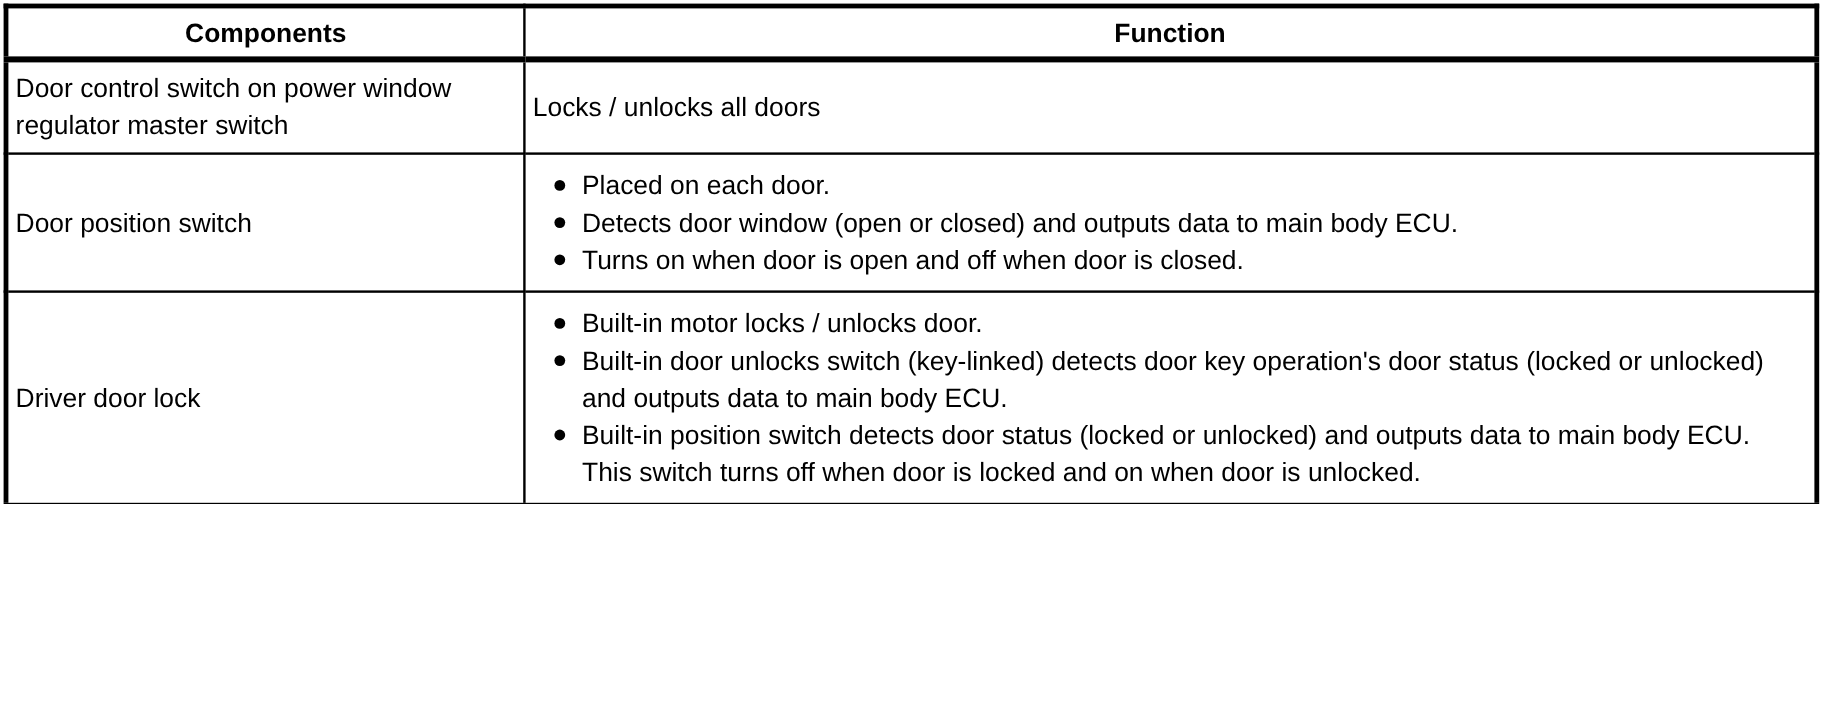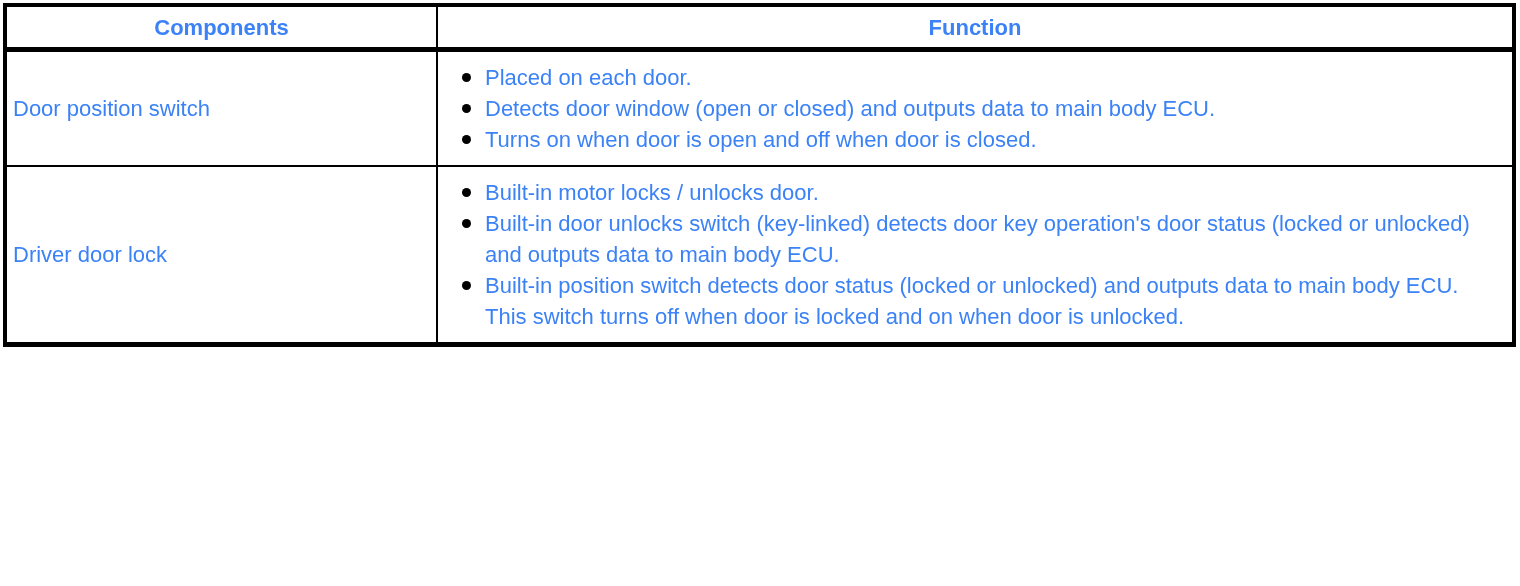--- a/index.html
+++ b/index.html
@@ -2,21 +2,21 @@
 <html><head>
 <meta charset="utf-8">
 <style>
   html, body { margin: 0; padding: 0; background: #ffffff; }
   .page {
     position: relative;
     width: 1520px;
     height: 420px;
     background: #ffffff;
     font-family: "Liberation Sans", sans-serif;
-    color: #3b82f6;
+    color: #000000;
   }
   table.spec-table {
     position: absolute;
     left: 3px;
     top: 3px;
     width: 1513px;
     table-layout: fixed;
     border-collapse: collapse;
     border-style: solid;
     border-color: #000000;
@@ -76,20 +76,24 @@
       <col class="col-components">
       <col class="col-function">
     </colgroup>
     <thead>
       <tr>
         <th>Components</th>
         <th>Function</th>
       </tr>
     </thead>
     <tbody>
+      <tr class="r0">
+        <td>Door control switch on power window regulator master switch</td>
+        <td>Locks / unlocks all doors</td>
+      </tr>
       <tr class="r2">
         <td>Door position switch</td>
         <td>
           <ul class="bullets func-bullets">
               <li>Placed on each door.</li>
               <li>Detects door window (open or closed) and outputs data to main body ECU.</li>
               <li>Turns on when door is open and off when door is closed.</li>
             </ul>
         </td>
       </tr>

